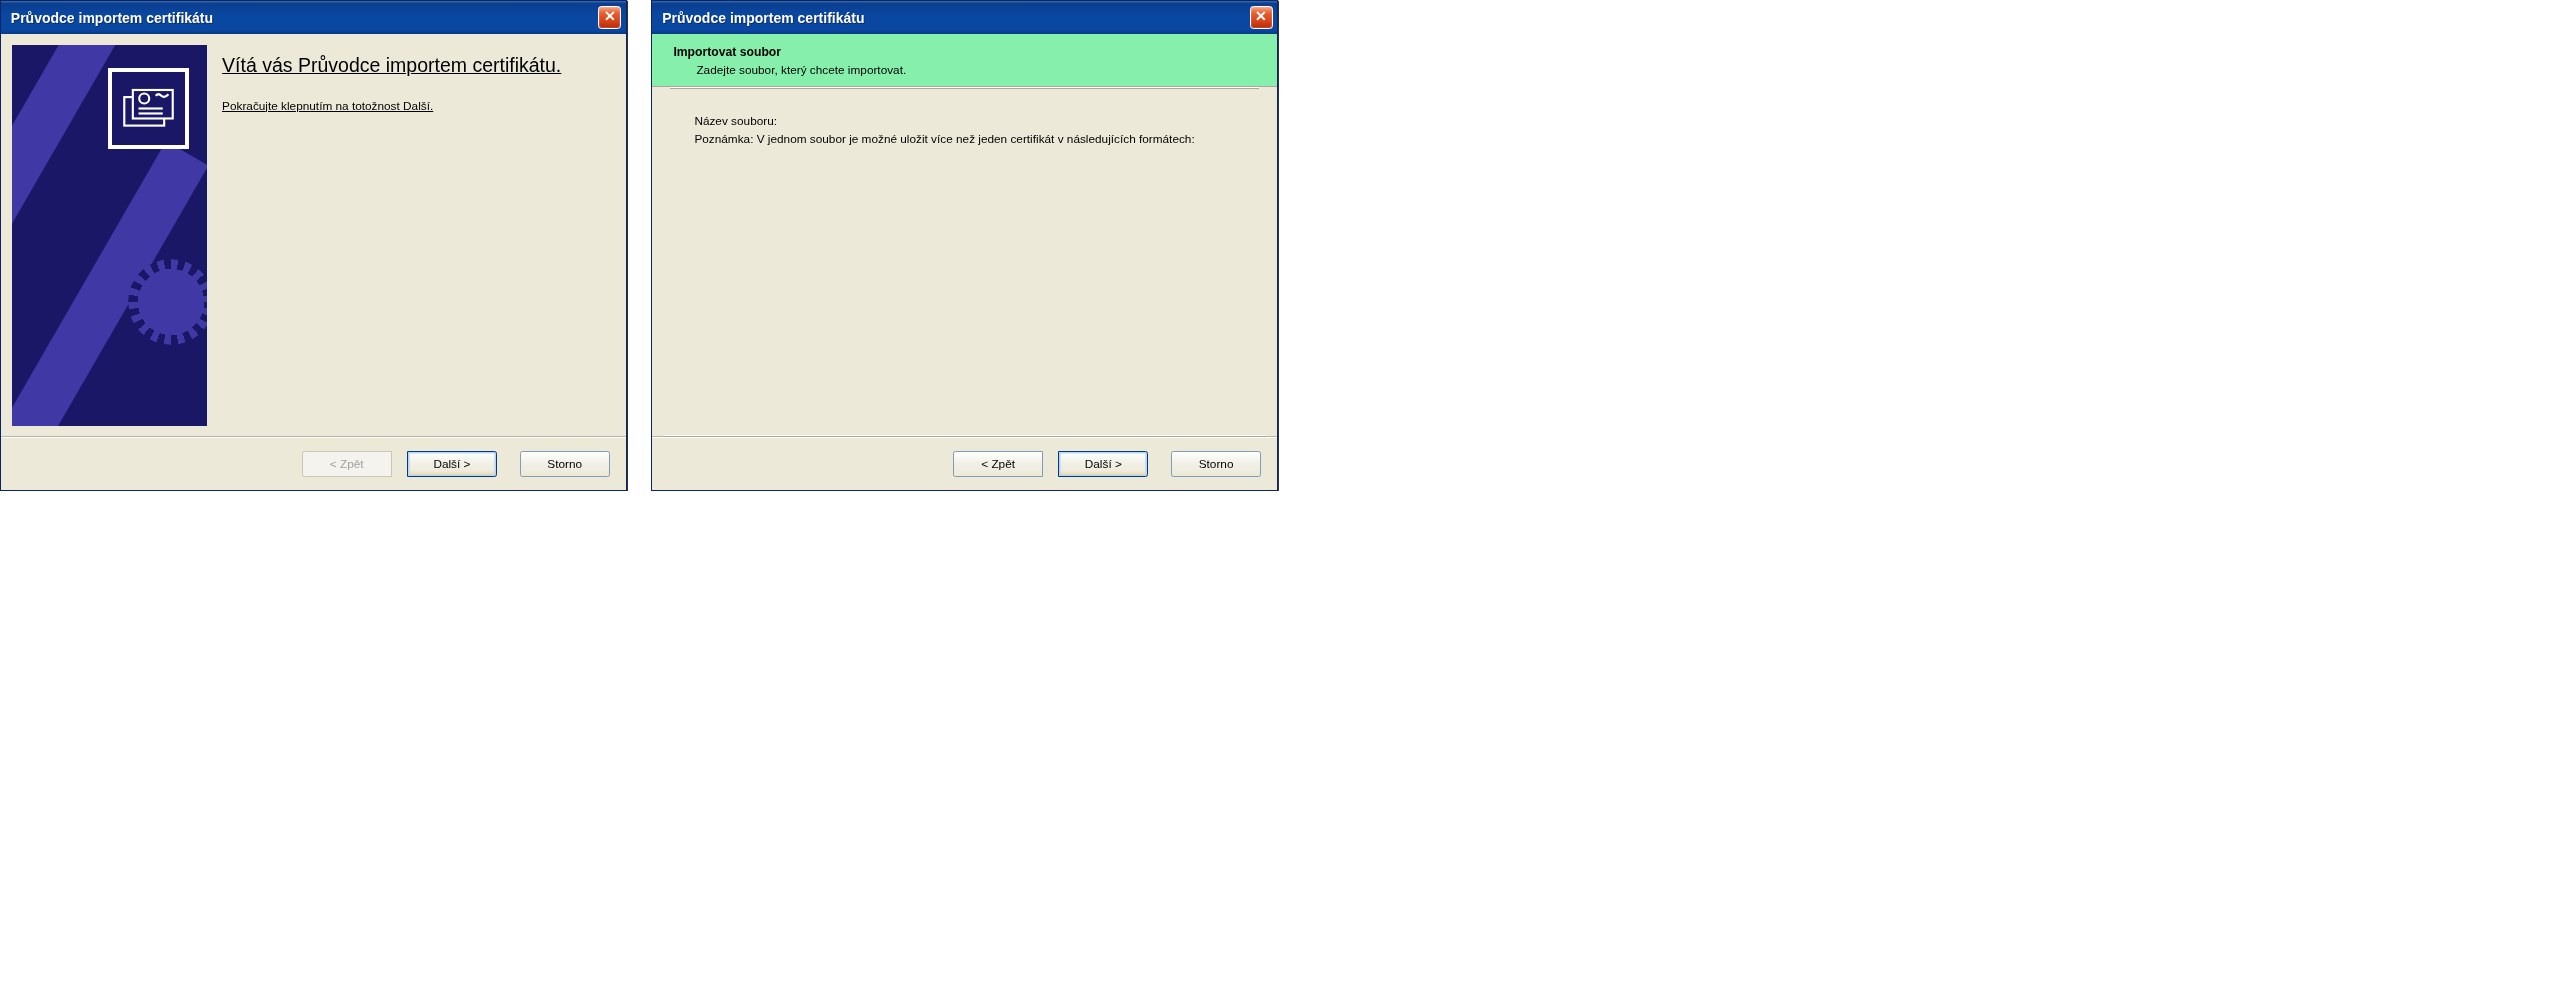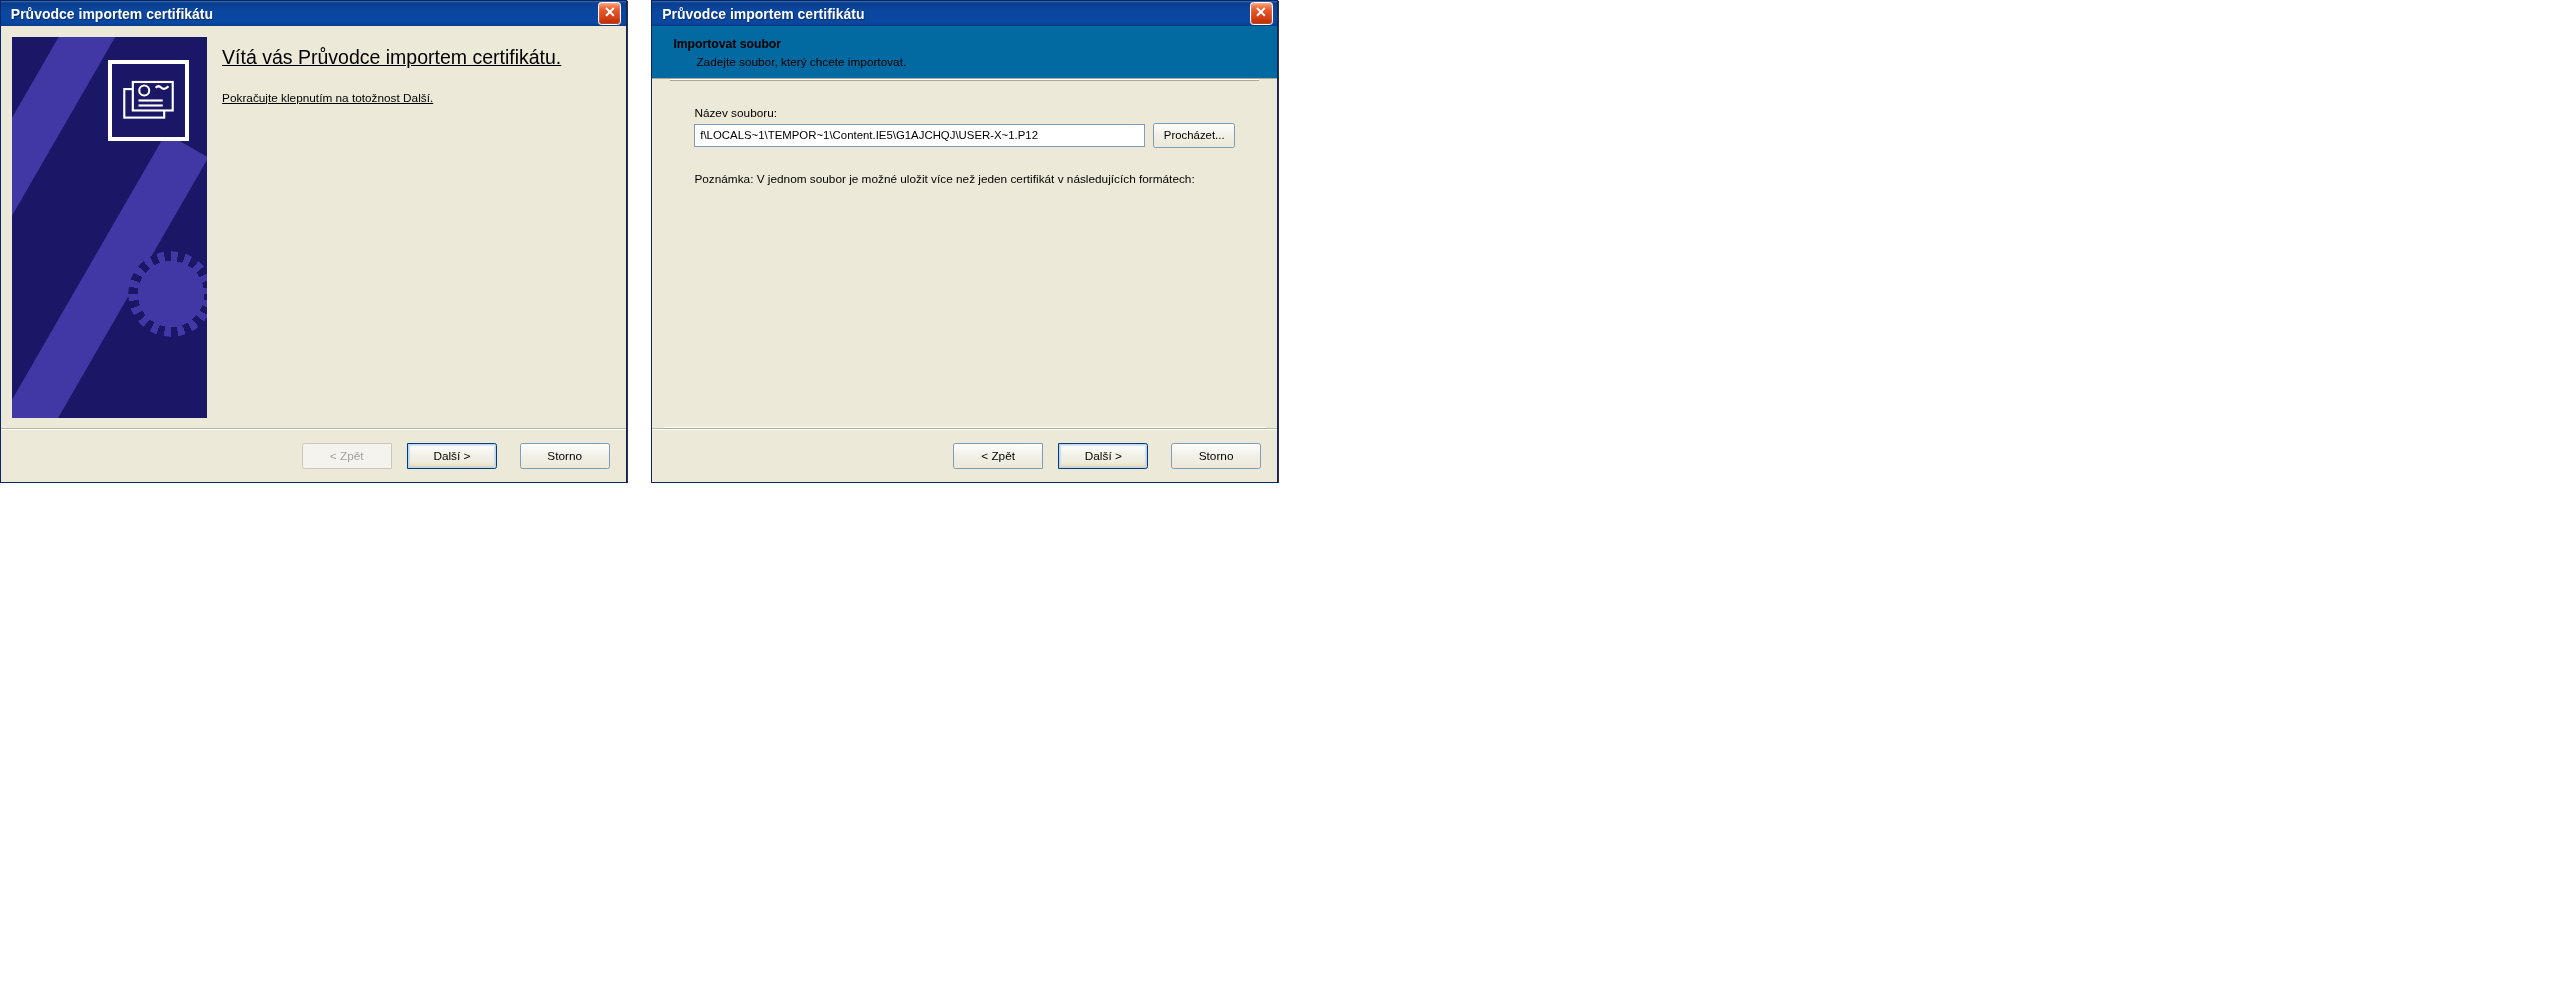--- a/index.html
+++ b/index.html
@@ -11,21 +11,21 @@
     padding: 0;
     align-items: flex-start;
   }
   .window {
     width: 627px;
     border: 0.8px solid #0a246a;
     background: #ece9d8;
     box-shadow: 0.8px 0.8px 0 #000;
   }
   .titlebar {
-    height: 25px;
+    height: 33px;
     background: linear-gradient(to bottom, #3a6ea5 0%, #0a3d8f 8%, #0a47a0 40%, #0a47a0 88%, #083a85 100%);
     display: flex;
     align-items: center;
     justify-content: space-between;
     padding: 0 4.9px 0 9.8px;
   }
   .titlebar-text {
     color: #fff;
     font-size: 14px;
     font-weight: bold;
@@ -118,21 +118,21 @@
   }
   .welcome-text p {
     font-size: 11.8px;
     color: #000;
     line-height: 1.35;
     margin-bottom: 14.7px;
   }
 
   
   .page-header {
-    background: #0369a1;
+    background: #86efac;
     padding: 11.4px 21px 9.8px 21px;
     border-bottom: 0.8px solid #aca899;
   }
   .page-header-rule {
     margin: 0 18px;
     border-bottom: 0.8px solid #aca899;
     border-top: 0.8px solid #fff;
   }
   .page-header .ph-title {
     font-size: 12.2px;
@@ -283,24 +283,20 @@
     </div>
   </div>
   <div class="body-area">
     <div class="page-header">
       <div class="ph-title">Importovat soubor</div>
       <div class="ph-sub">Zadejte soubor, který chcete importovat.</div>
     </div>
     <div class="page-header-rule"></div>
     <div class="page-body">
       <div class="field-label">Název souboru:</div>
-      <div class="field-row">
-        <input class="text-input" type="text" value="f\LOCALS~1\TEMPOR~1\Content.IE5\G1AJCHQJ\USER-X~1.P12" style="">
-        <button class="browse-btn">Procházet...</button>
-      </div>
       <div class="note">Poznámka: V jednom soubor je možné uložit více než jeden certifikát v následujících formátech:</div>
     </div>
     <div class="page-header-rule" style="margin:0 11.4px;"></div>
     <div class="button-bar">
       <div class="nav-group">
         <button class="btn">&lt; Zpět</button>
         <button class="btn default">Další &gt;</button>
       </div>
       <button class="btn">Storno</button>
     </div>

